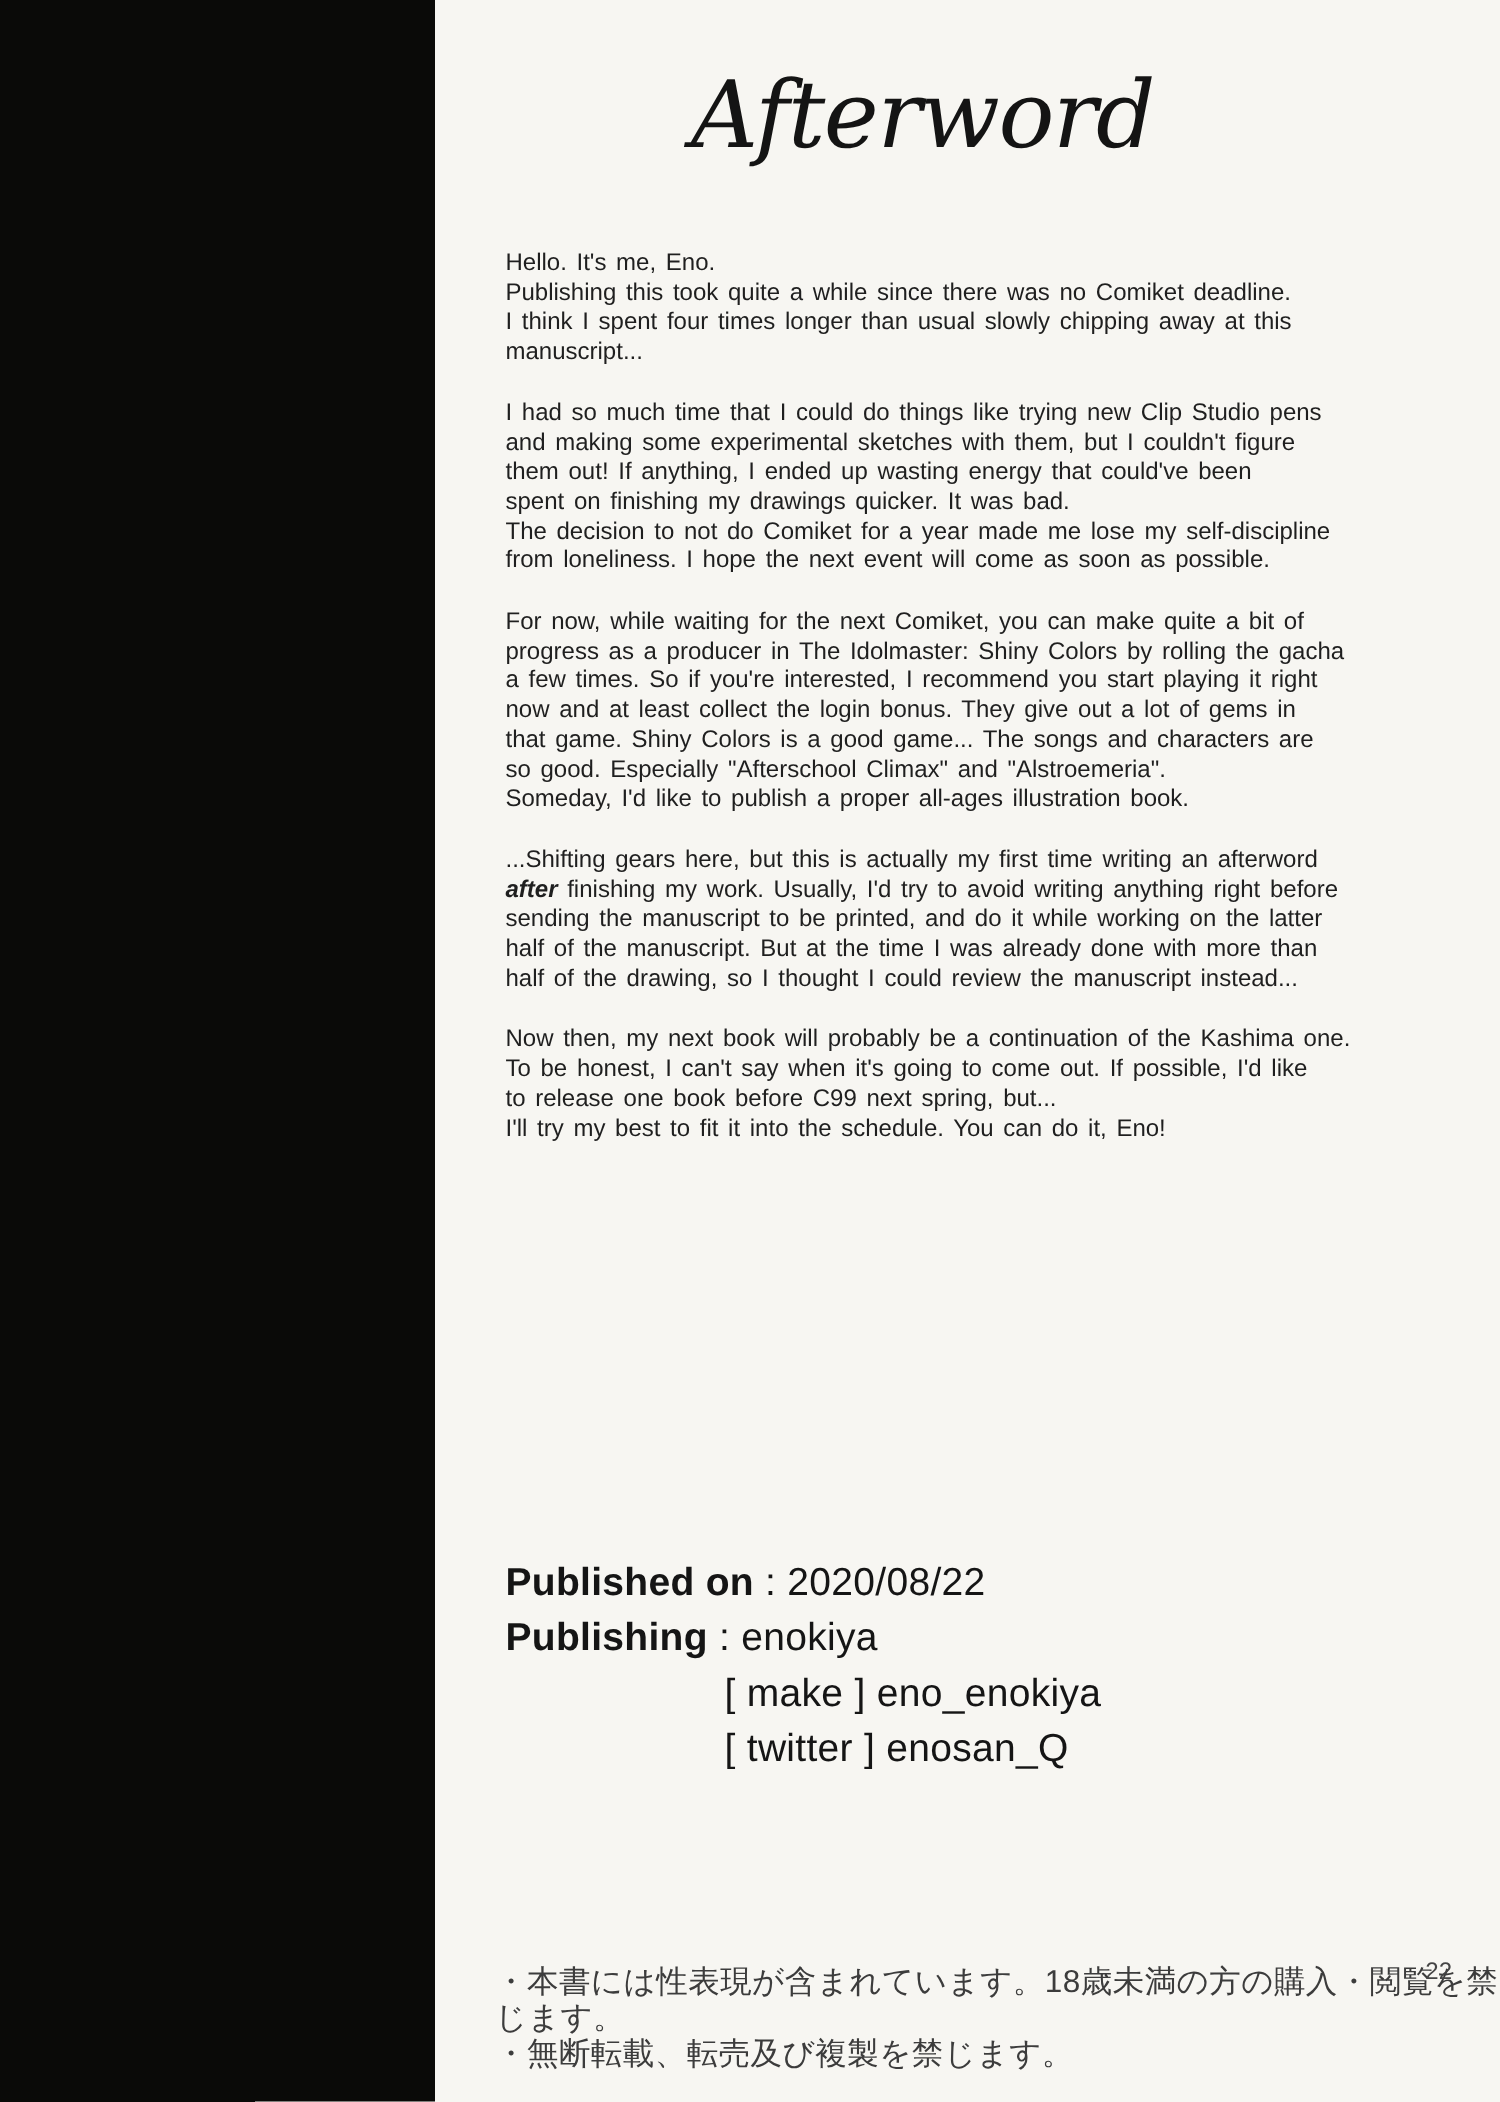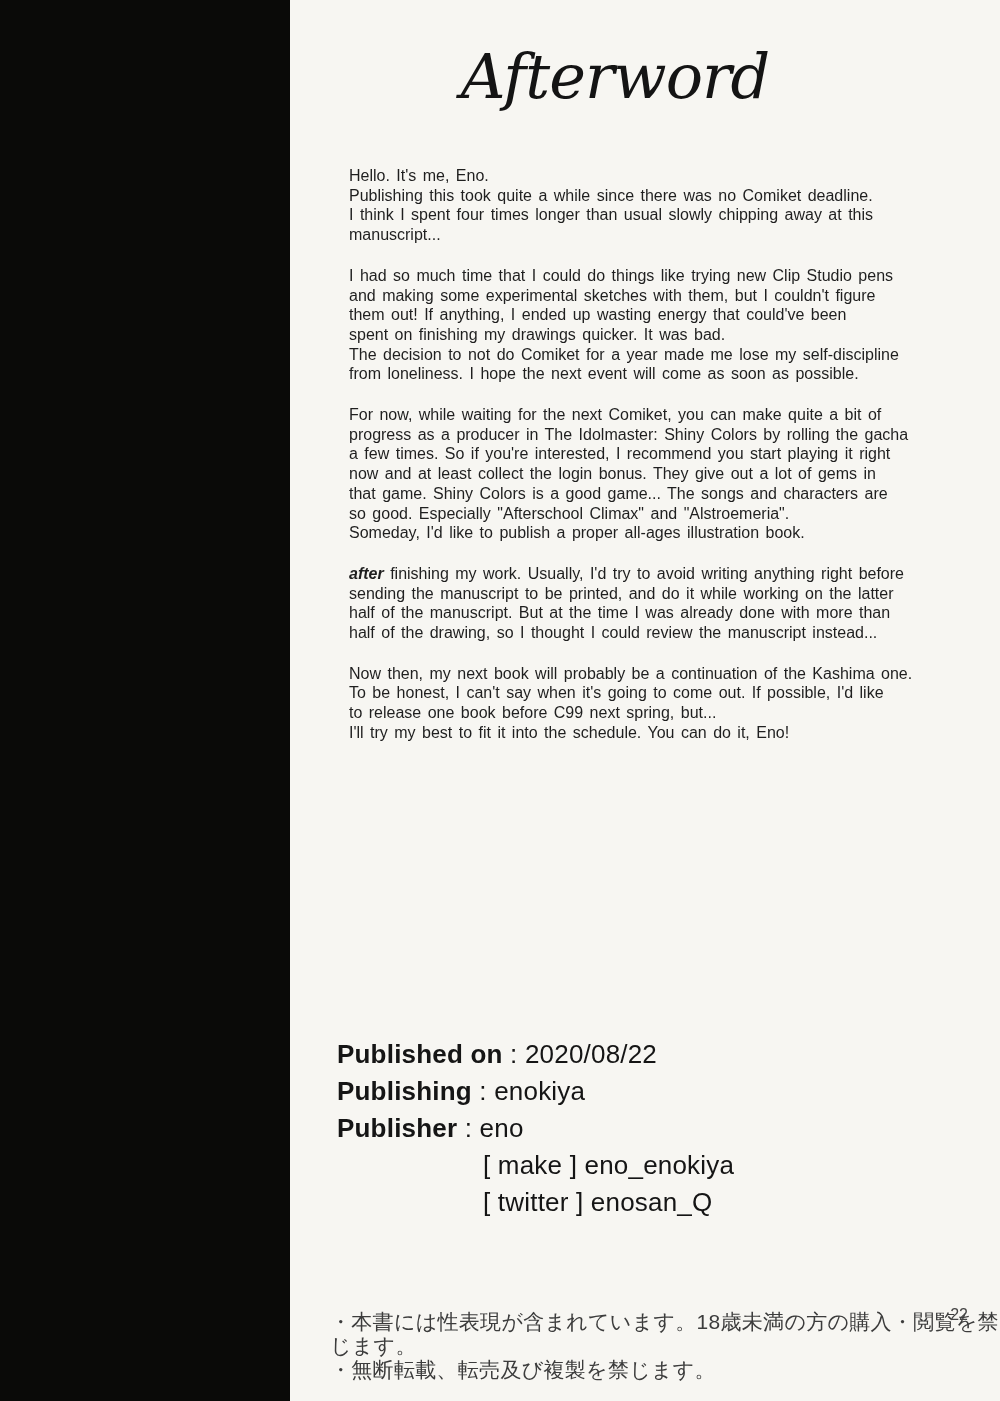--- a/index.html
+++ b/index.html
@@ -28,21 +28,21 @@
     font-style:italic;font-weight:400;
     font-size:62px;letter-spacing:-1px;color:#141414;
     margin:0;
   }
   .body-text{
     position:absolute;left:47px;top:166px;width:628px;
     font-size:16px;line-height:19.7px;word-spacing:2px;
     color:var(--text);
   }
   .body-text p{
-    margin:0 0 21px 12px;
+    margin:0 0 21px 0;
     white-space:pre-line;
   }
   .bold-italic{font-weight:bold;font-style:italic;}
   .colophon{
     position:absolute;left:47px;top:1036px;
     font-size:26px;line-height:37px;color:#151515;
     letter-spacing:0.2px;
   }
   .colophon .label{font-weight:bold;}
   .colophon .contacts{margin-left:146px;}
@@ -76,34 +76,34 @@
 spent on finishing my drawings quicker. It was bad.
 The decision to not do Comiket for a year made me lose my self-discipline
 from loneliness. I hope the next event will come as soon as possible.</p>
     <p>For now, while waiting for the next Comiket, you can make quite a bit of
 progress as a producer in The Idolmaster: Shiny Colors by rolling the gacha
 a few times. So if you're interested, I recommend you start playing it right
 now and at least collect the login bonus. They give out a lot of gems in
 that game. Shiny Colors is a good game... The songs and characters are
 so good. Especially "Afterschool Climax" and "Alstroemeria".
 Someday, I'd like to publish a proper all-ages illustration book.</p>
-    <p><span class="bold-italic">after</span><span> finishing my work. Usually, I'd try to avoid writing anything right before
+    <p><span>...Shifting gears here, but this is actually my first time writing an afterword
+</span><span class="bold-italic">after</span><span> finishing my work. Usually, I'd try to avoid writing anything right before
 sending the manuscript to be printed, and do it while working on the latter
 half of the manuscript. But at the time I was already done with more than
 half of the drawing, so I thought I could review the manuscript instead...</span></p>
     <p>Now then, my next book will probably be a continuation of the Kashima one.
 To be honest, I can't say when it's going to come out. If possible, I'd like
 to release one book before C99 next spring, but...
 I'll try my best to fit it into the schedule. You can do it, Eno!</p>
   </div>
 
   <div class="colophon">
     <div><span class="label">Published on</span><span> : </span><span>2020/08/22</span></div>
     <div><span class="label">Publishing</span><span> : </span><span>enokiya</span></div>
-    <div><span class="label">Publisher</span><span> : </span><span>eno</span></div>
     <div class="contacts">
       <div>[ make ] eno_enokiya</div>
       <div>[ twitter ] enosan_Q</div>
     </div>
   </div>
 
   <div class="footer-notice">
     <div>・本書には性表現が含まれています。18歳未満の方の購入・閲覧を禁じます。</div>
     <div>・無断転載、転売及び複製を禁じます。</div>
   </div>

